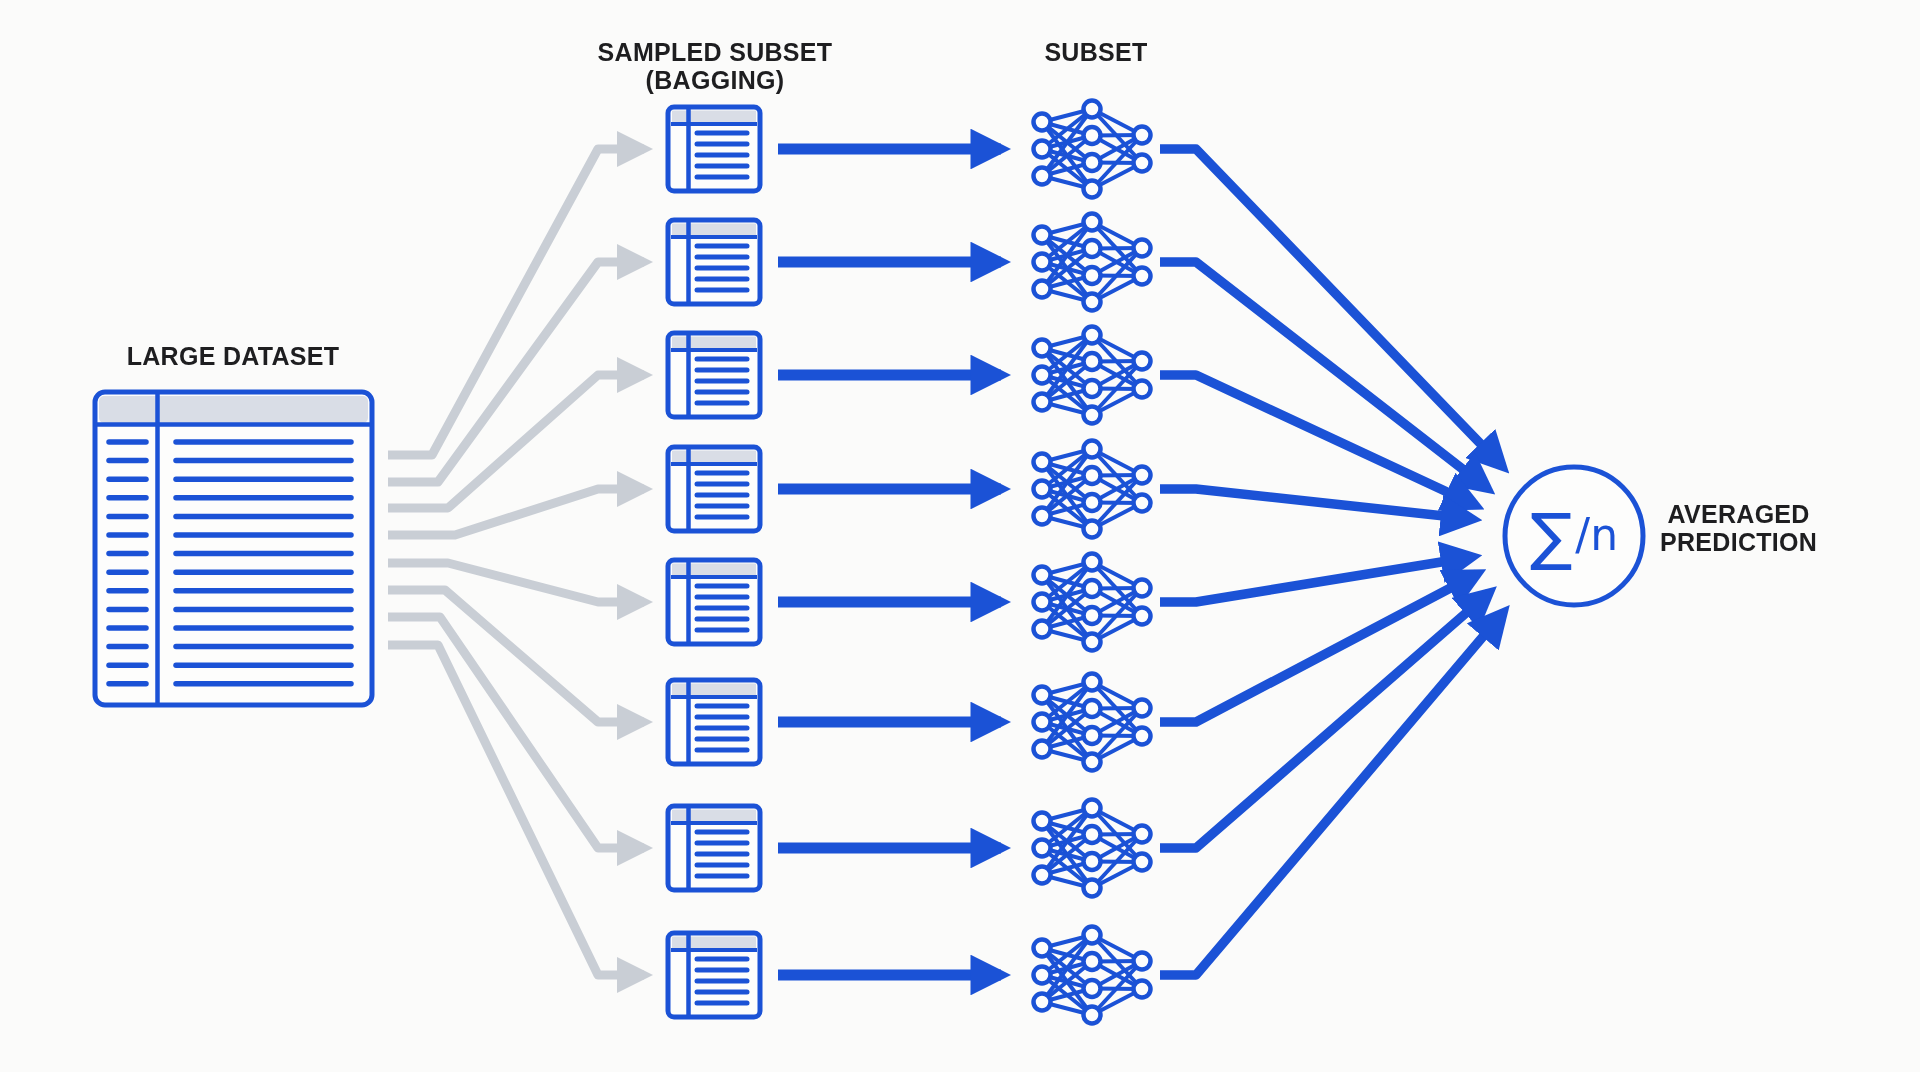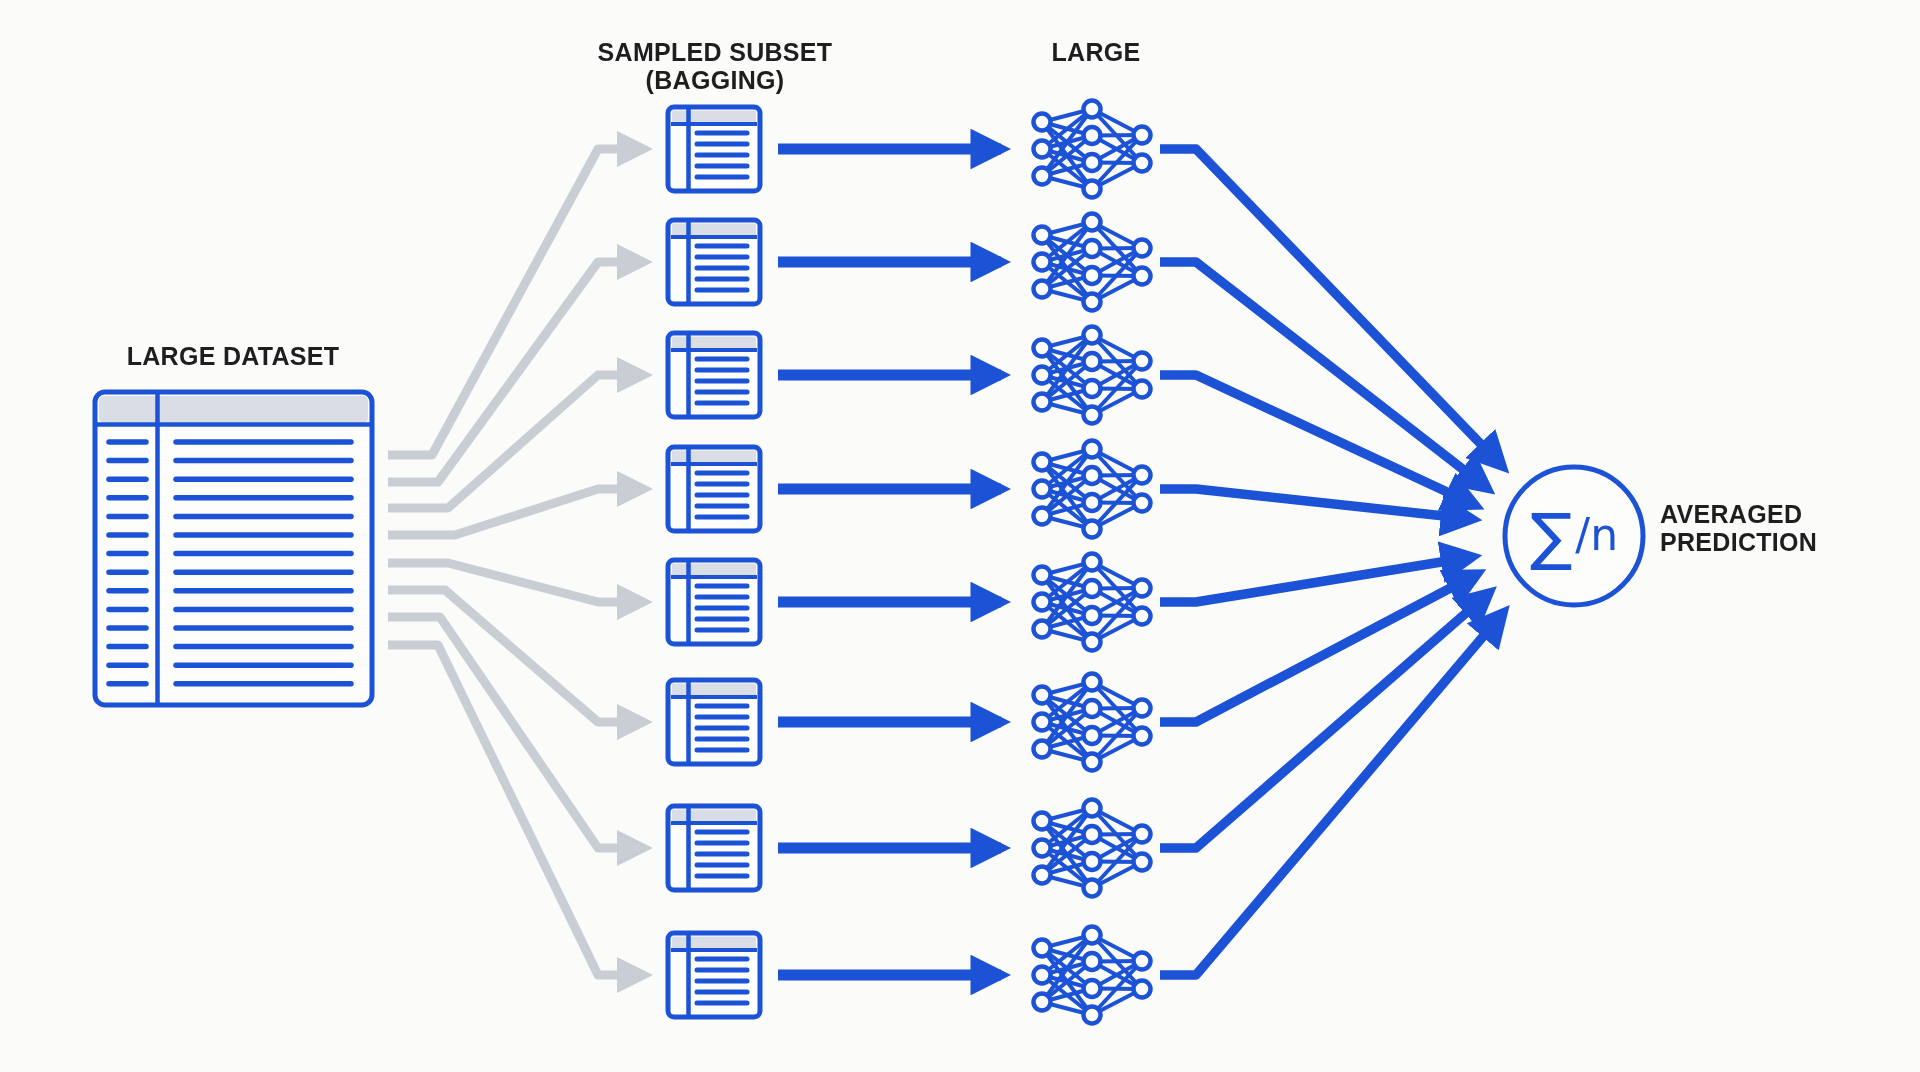--- a/index.html
+++ b/index.html
@@ -17,21 +17,21 @@
     font-size:25px;
     line-height:28px;
     letter-spacing:.3px;
     color:#1e1e20;
     text-align:center;
     white-space:nowrap;
   }
   .label-dataset{left:63px;top:342px;width:340px;}
   .label-subset{left:545px;top:38px;width:340px;}
   .label-model{left:926px;top:38px;width:340px;}
-  .label-prediction{left:1660px;top:500px;text-align:left;}
+  .label-prediction{left:1660px;top:500px;text-align:center;}
   .sigma-box{
     position:absolute;left:1504px;top:467px;width:140px;height:138px;
     display:flex;align-items:center;justify-content:center;gap:3px;
     color:#1b52d6;
   }
   .sigma-box .sigma{font-size:63px;line-height:1;font-family:"DejaVu Sans",sans-serif;}
   .sigma-box .divisor{font-size:44px;line-height:1;font-family:"DejaVu Sans",sans-serif;position:relative;top:-1px;}
 </style>
 </head>
 <body>
@@ -450,21 +450,21 @@
   <div class="label label-dataset">
     <div>LARGE DATASET</div>
   </div>
 
   <div class="label label-subset">
     <div>SAMPLED SUBSET</div>
     <div>(BAGGING)</div>
   </div>
 
   <div class="label label-model">
-    <div>LARGE</div>
+    <div>SUBSET</div>
   </div>
 
   <div class="label label-prediction">
     <div>AVERAGED</div>
     <div>PREDICTION</div>
   </div>
 
   <div class="sigma-box">
     <span class="sigma">∑</span>
     <span class="divisor">/n</span>

